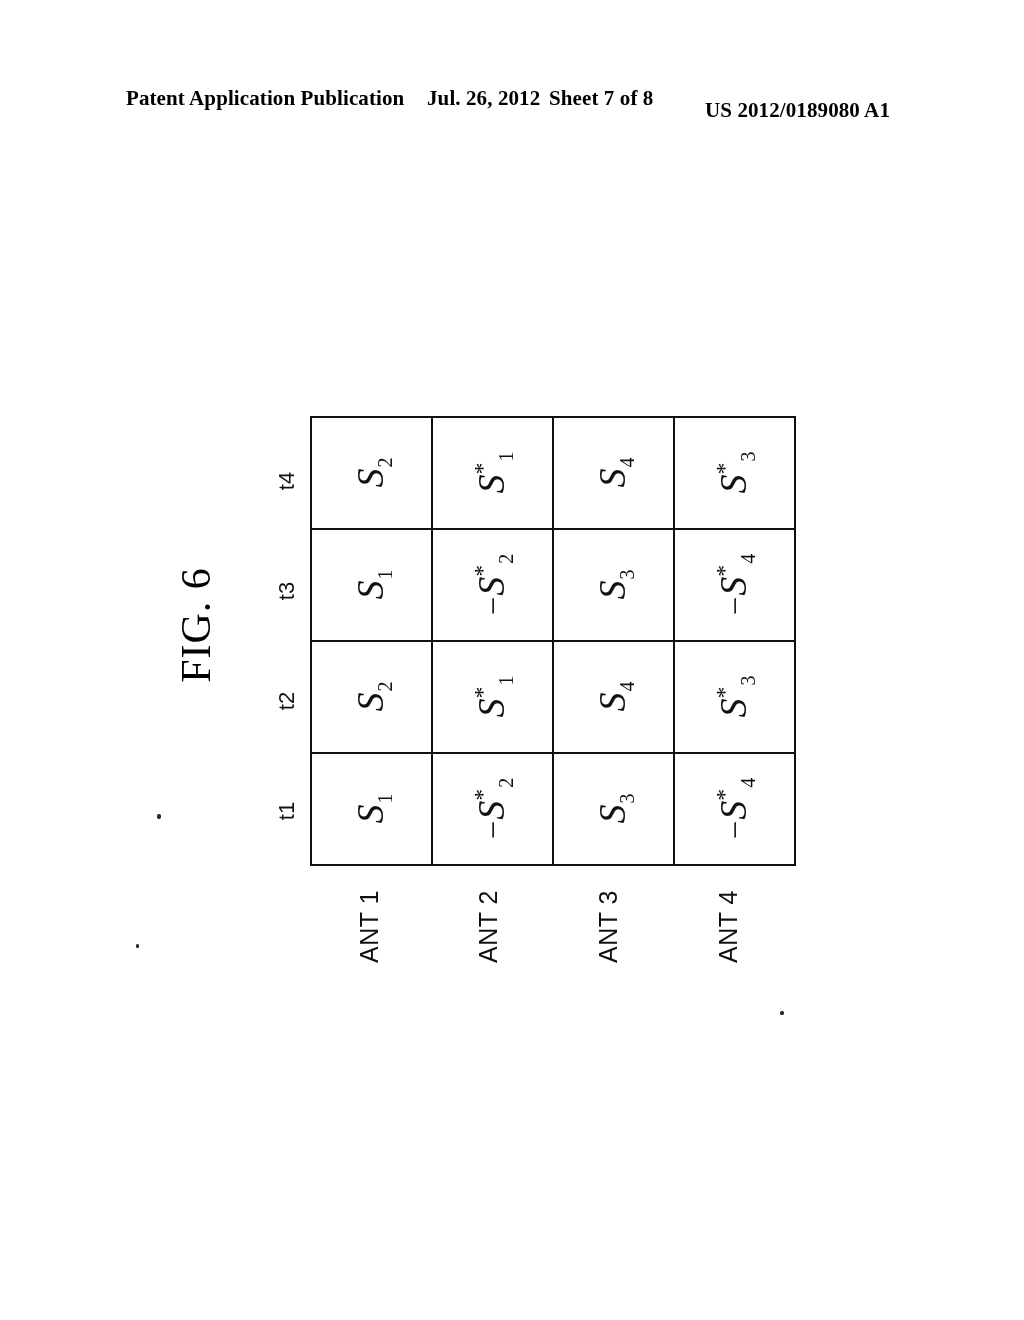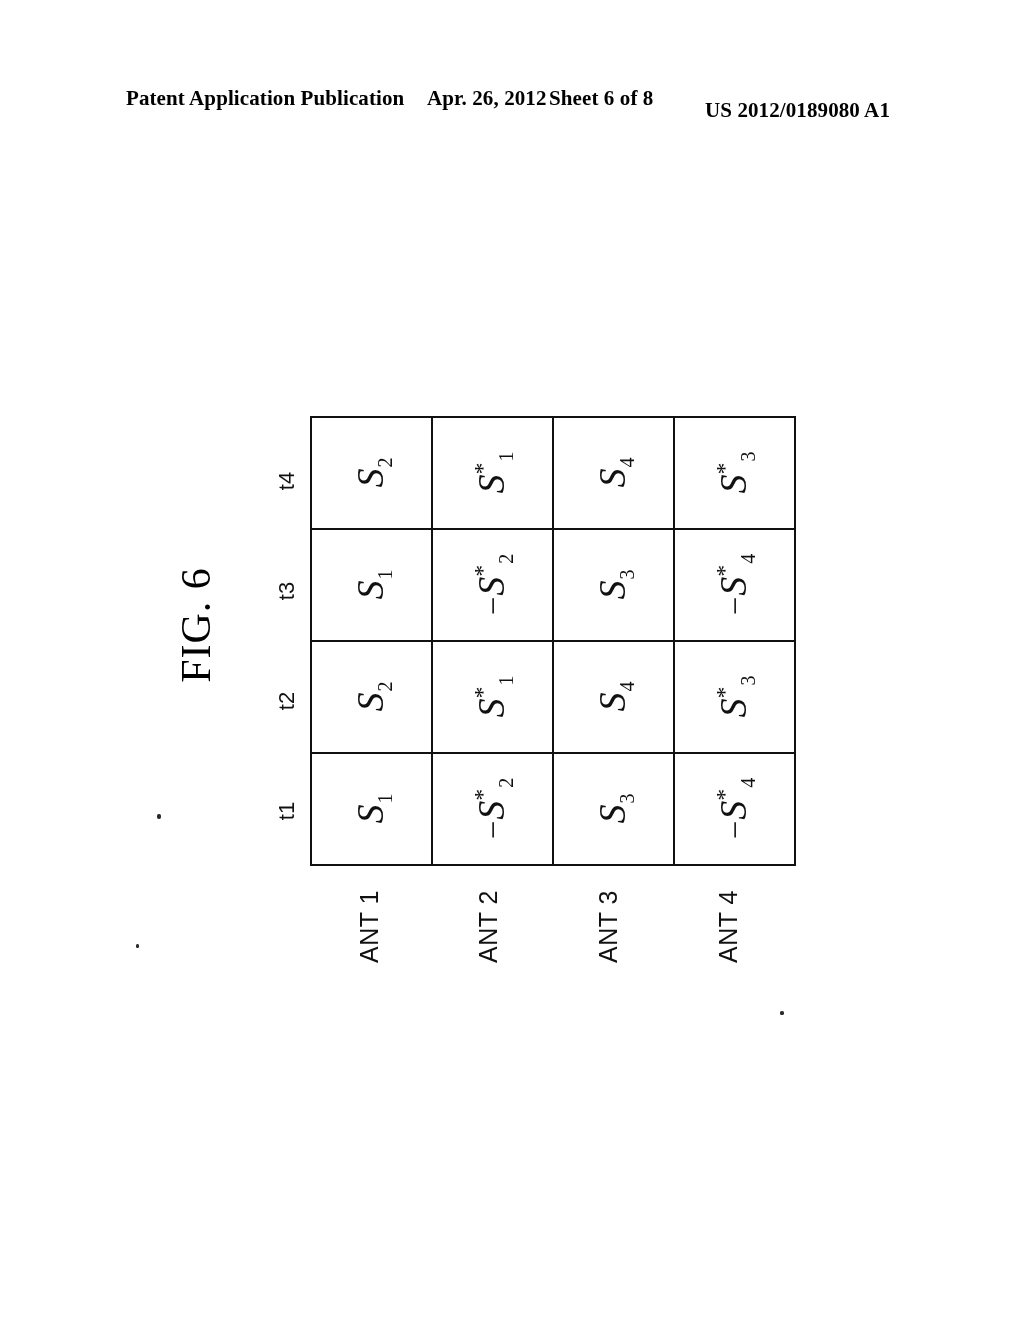--- a/index.html
+++ b/index.html
@@ -160,22 +160,22 @@
     position: absolute;
     background: #2a2a2a;
     border-radius: 40%;
   }
 </style>
 </head>
 <body>
 
 <div class="page-header">
   <span class="hdr-pub">Patent Application Publication</span>
-  <span class="hdr-date">Apr. 26, 2012</span>
-  <span class="hdr-sheet">Sheet 6 of 8</span>
+  <span class="hdr-date">Jul. 26, 2012</span>
+  <span class="hdr-sheet">Sheet 7 of 8</span>
   <span class="hdr-patno">US 2012/0189080 A1</span>
 </div>
 
 <div class="fig-label">FIG. 6</div>
 
 <div class="fig-rot-wrap">
   <div class="fig-inner">
 
     <div class="time-head" style="left:140px;">t1</div>
     <div class="time-head" style="left:250px;">t2</div>

